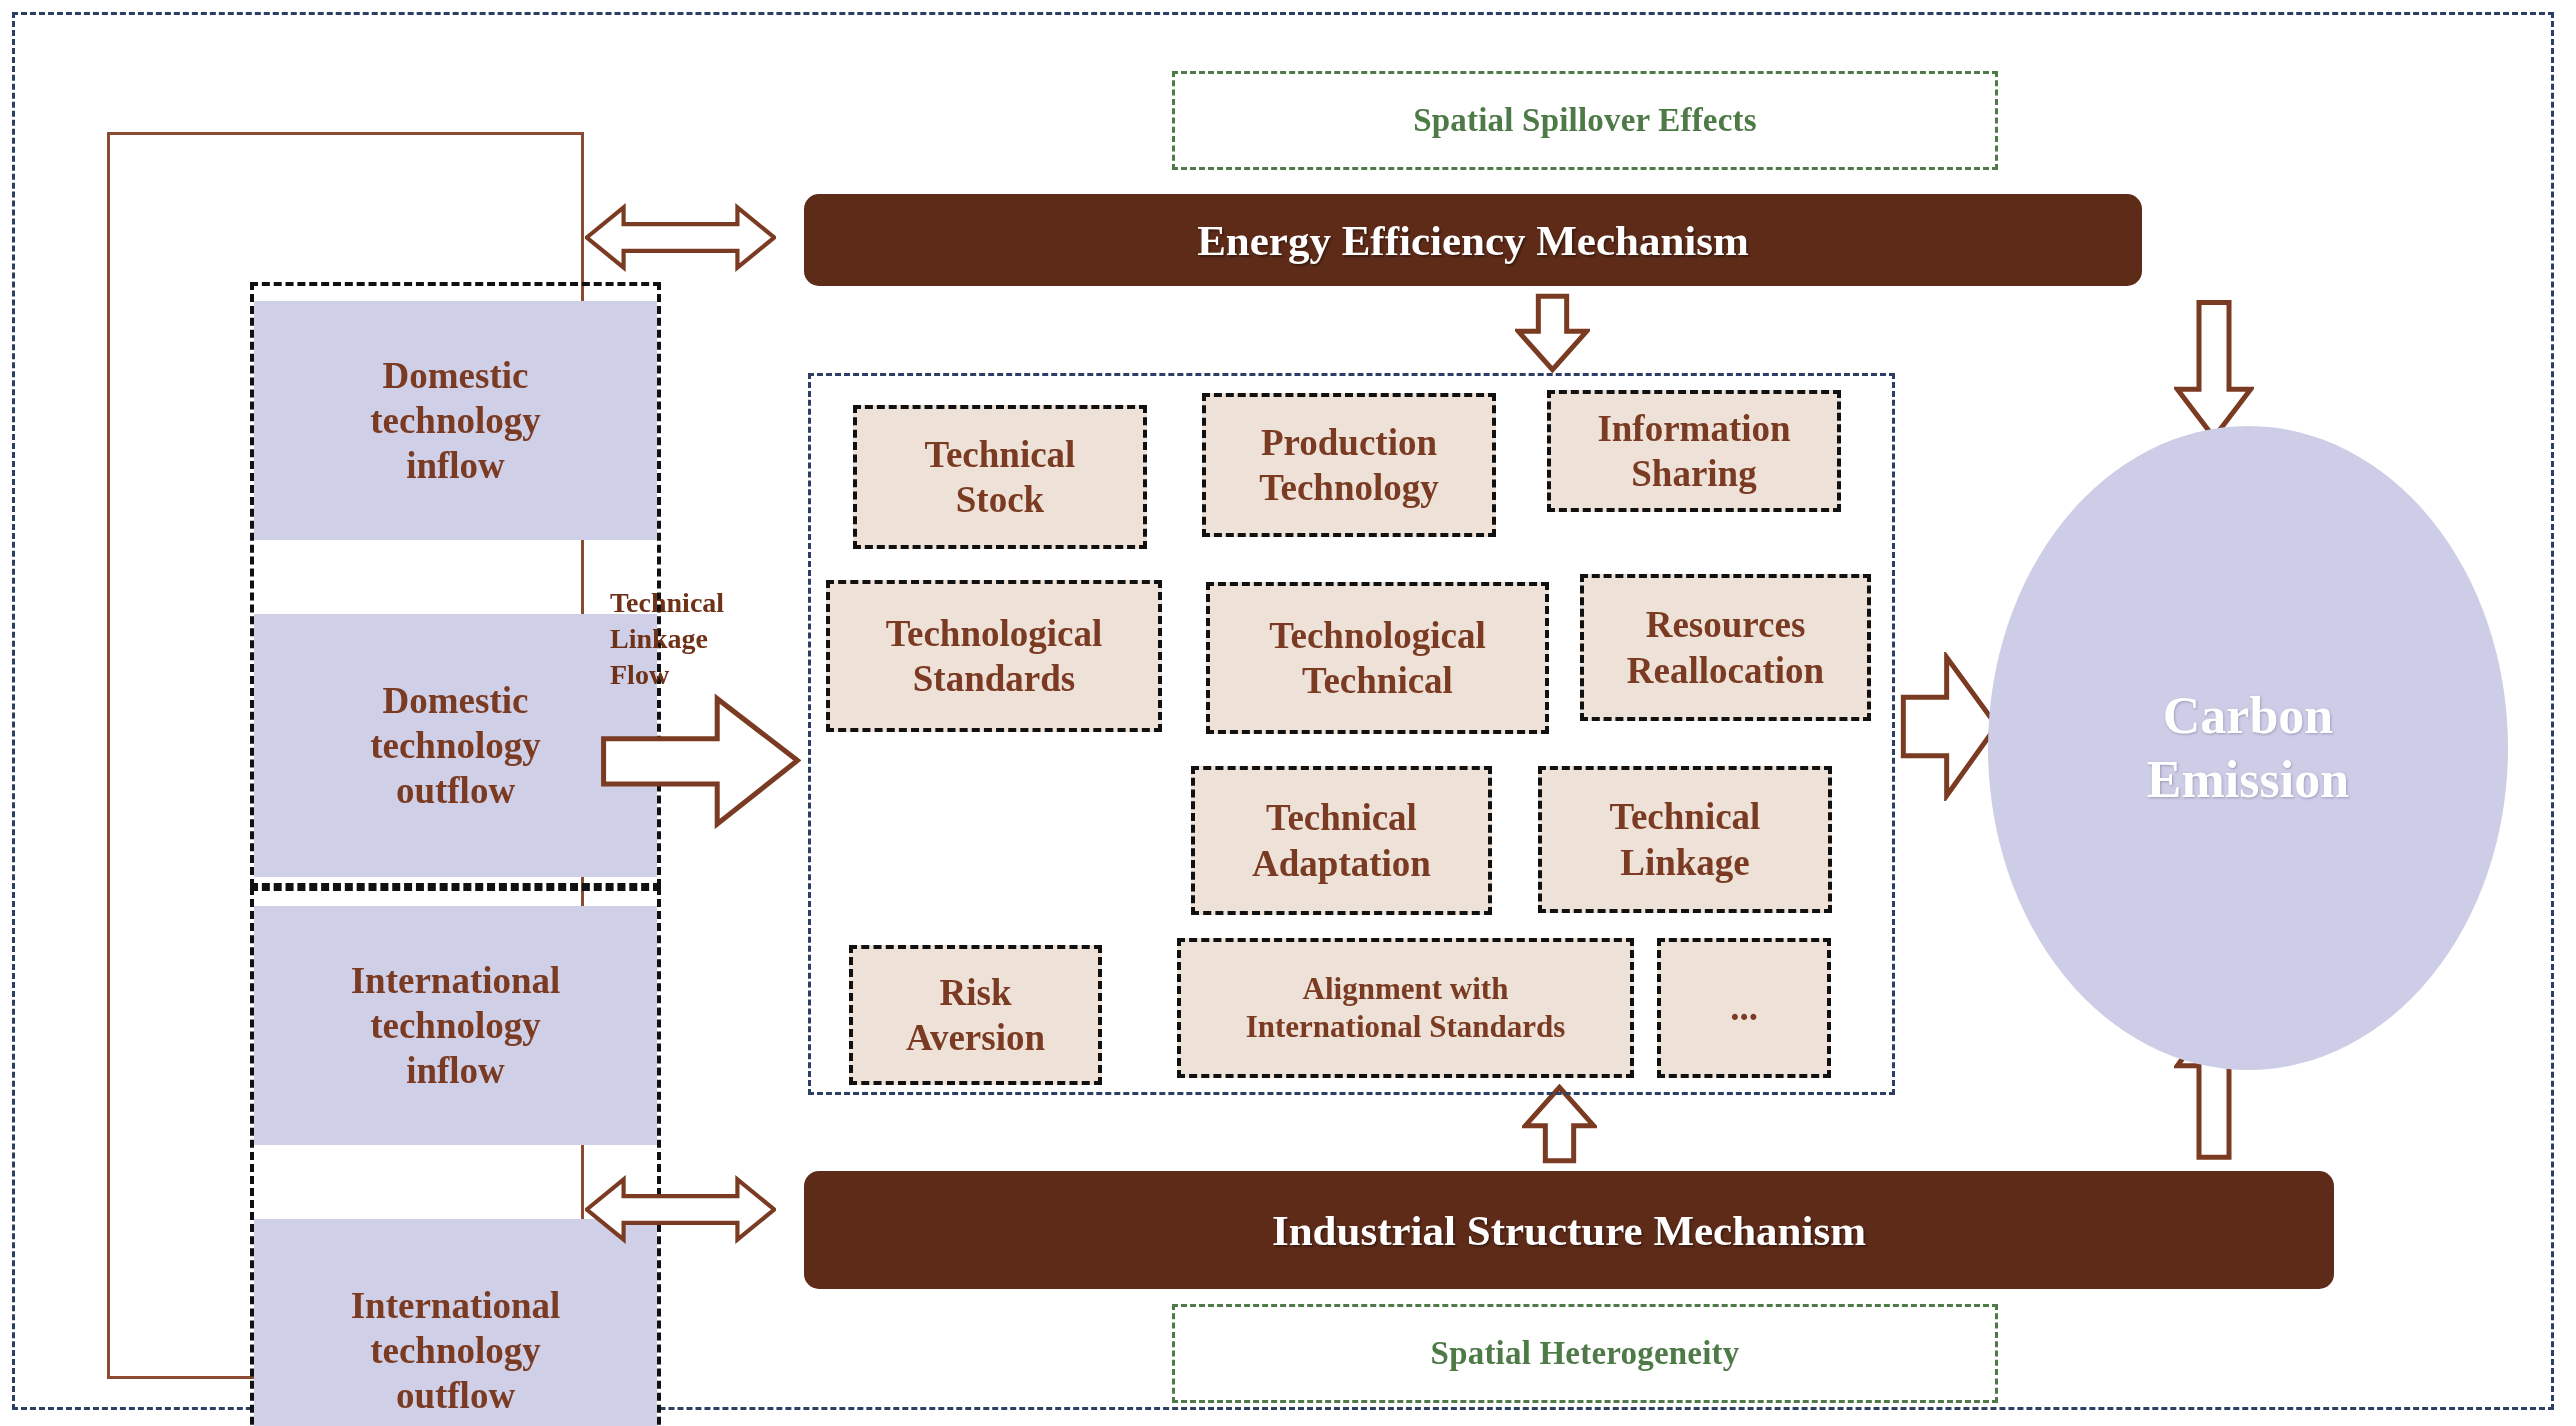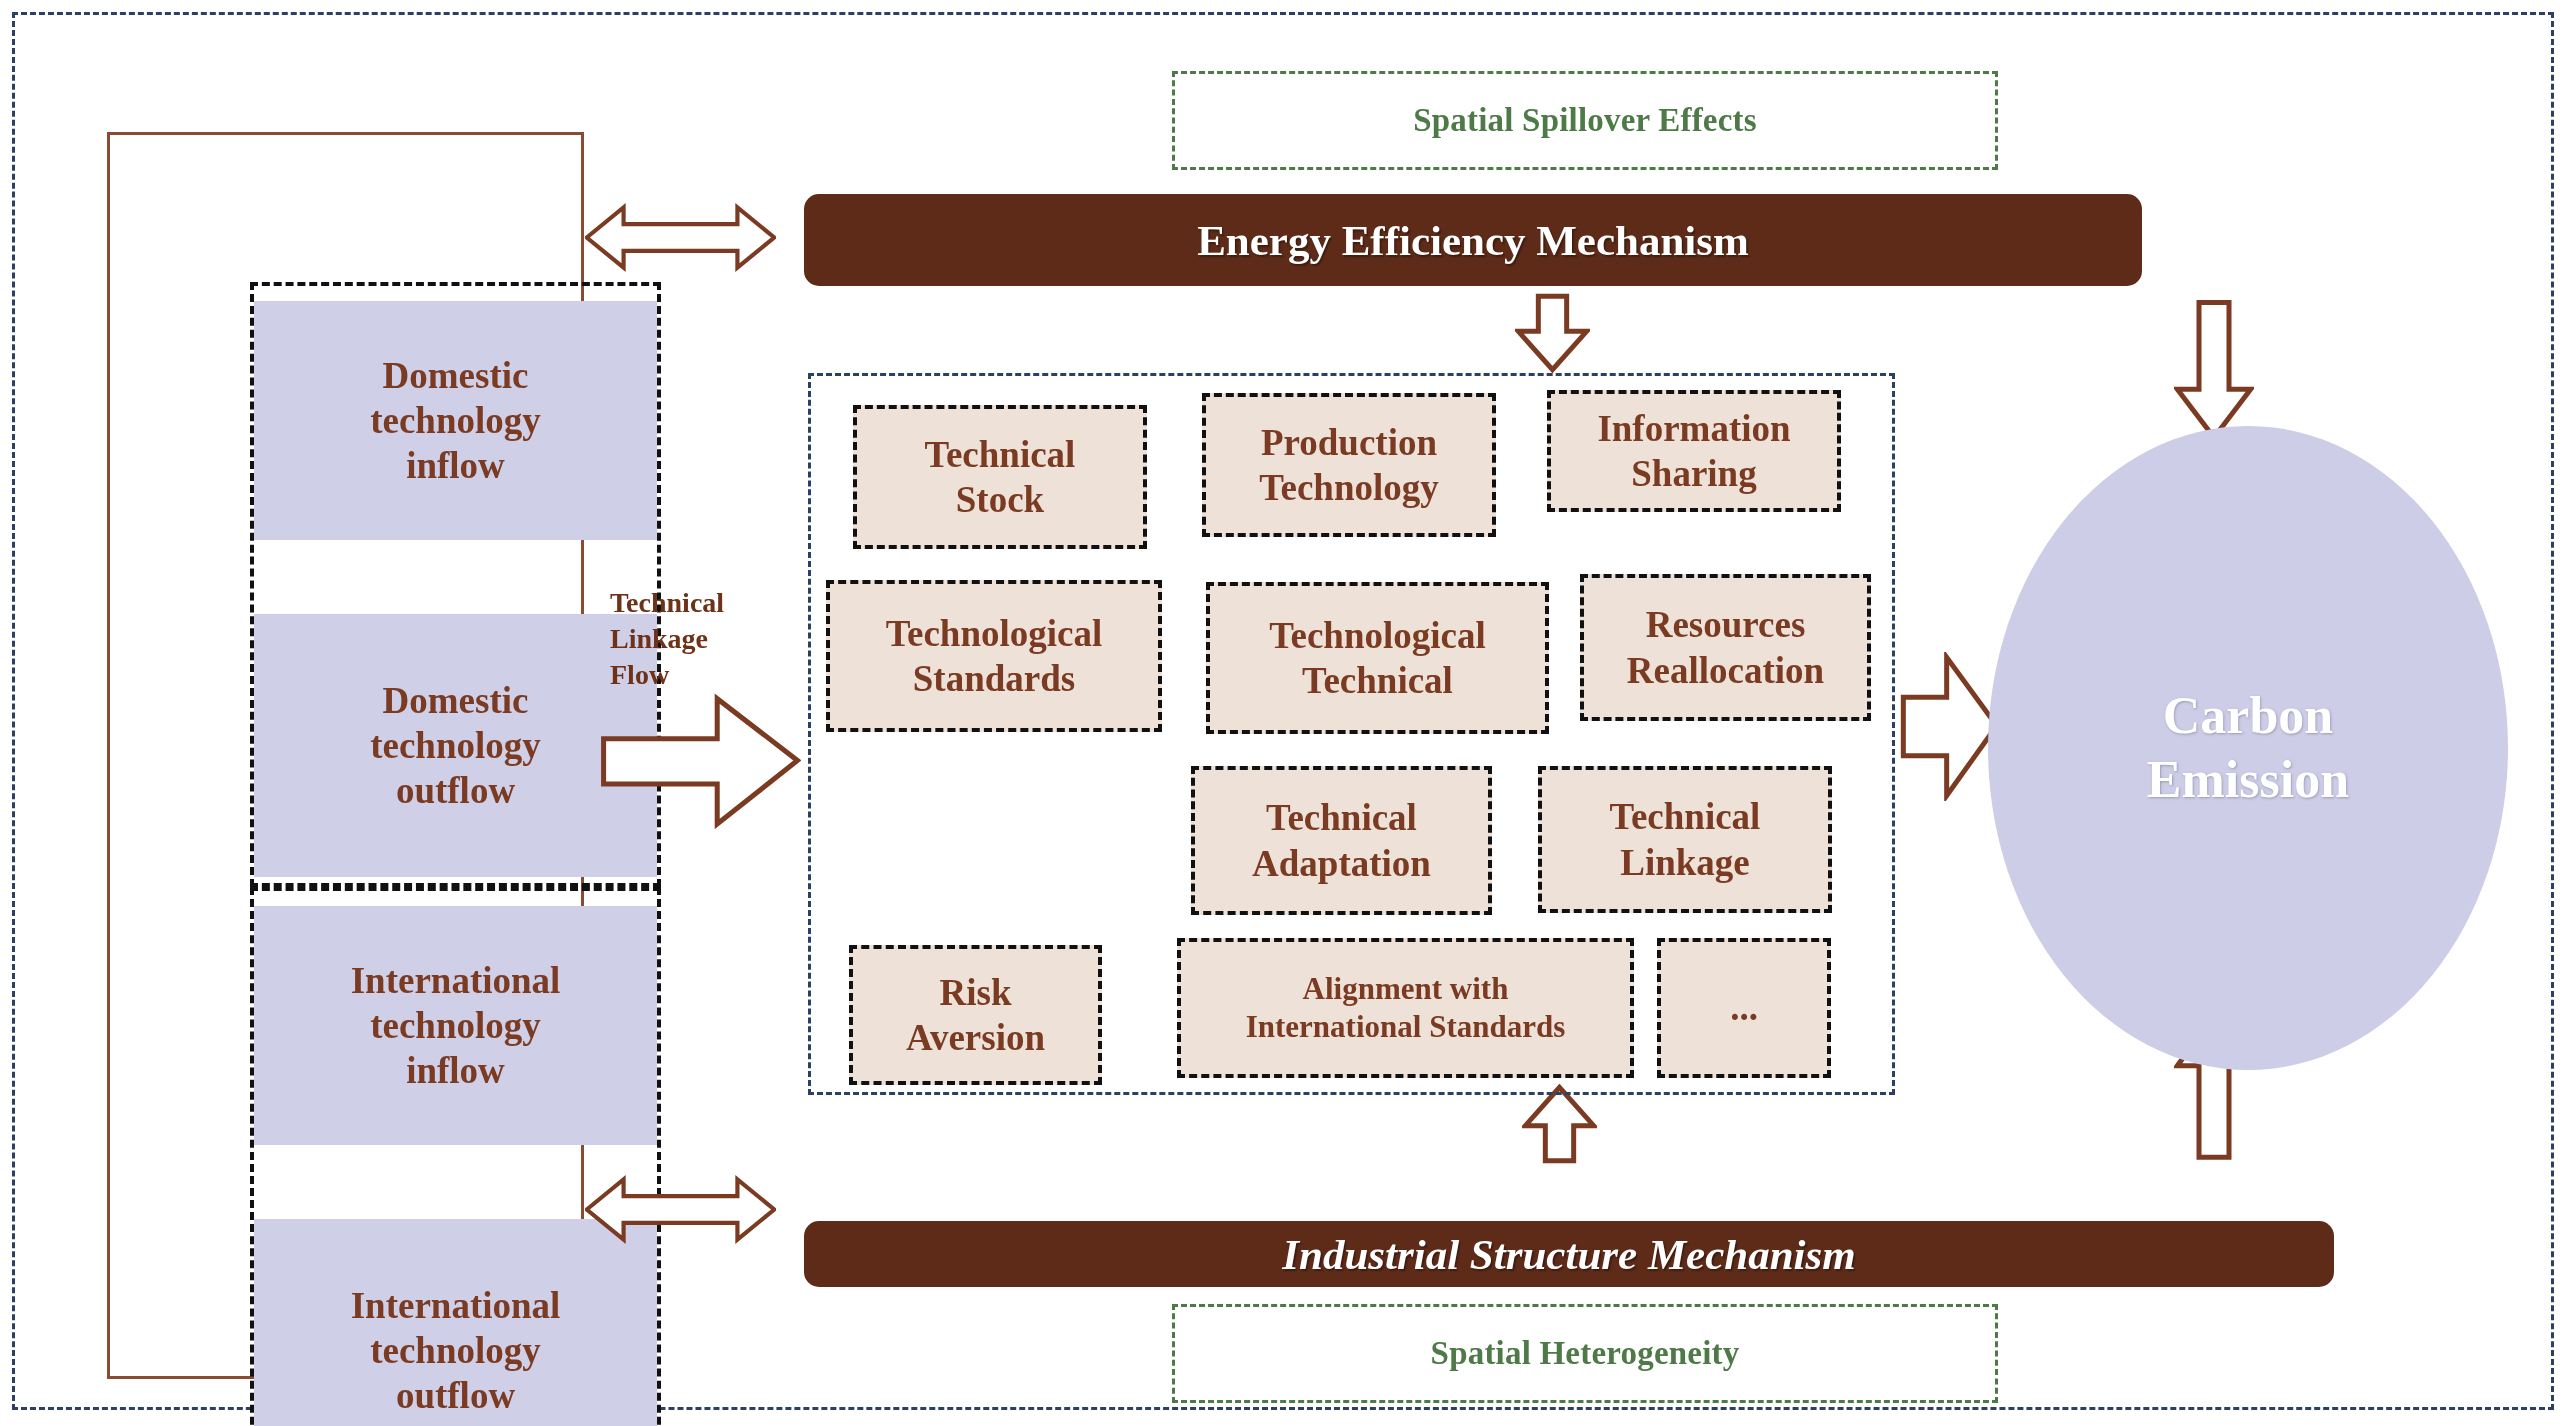--- a/index.html
+++ b/index.html
@@ -60,21 +60,21 @@
 
   
   .mech-bar{
     position:absolute; box-sizing:border-box;
     background:#5E2B19; border-radius:15px;
     display:flex; align-items:center; justify-content:center;
     color:#ffffff; font-weight:bold; font-size:43px;
     text-shadow:1.7px 1.7px 1.7px rgba(0,0,0,.35);
   }
   .mech-bar.bar-top{ left:804px; top:194px; width:1338px; height:92px; }
-  .mech-bar.bar-bottom{ left:804px; top:1221px; width:1530px; height:66px;font-style:italic; }
+  .mech-bar.bar-bottom{ left:804px; top:1171px; width:1530px; height:118px; }
 
   
   .grid-frame{
     position:absolute; left:808px; top:373px; width:1087px; height:722px;
     border:3.3px dashed #2E3F66; box-sizing:border-box;
   }
   .cap-box{
     position:absolute; box-sizing:border-box;
     background:#EDE1D8; border:4.2px dashed #111111;
     display:flex; align-items:center; justify-content:center;

